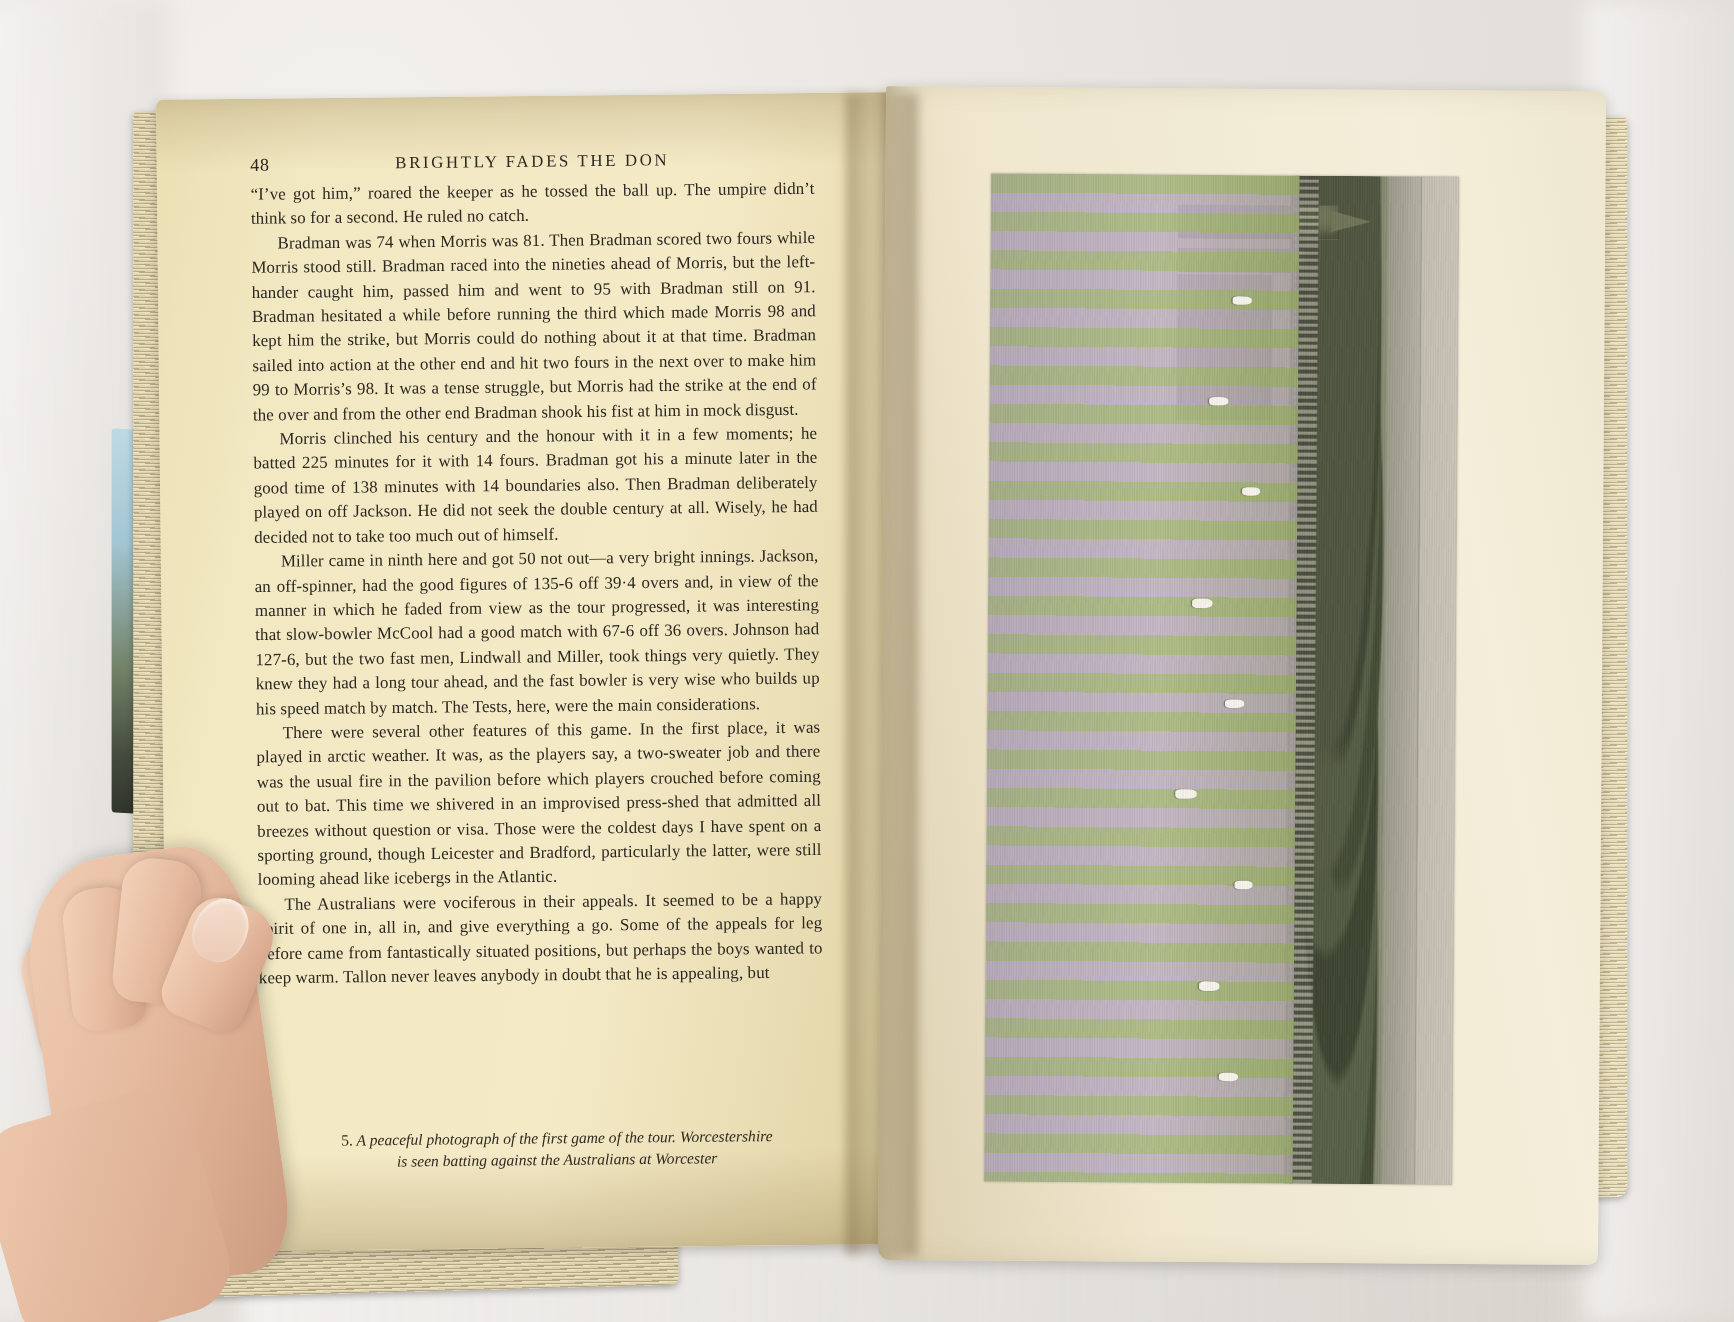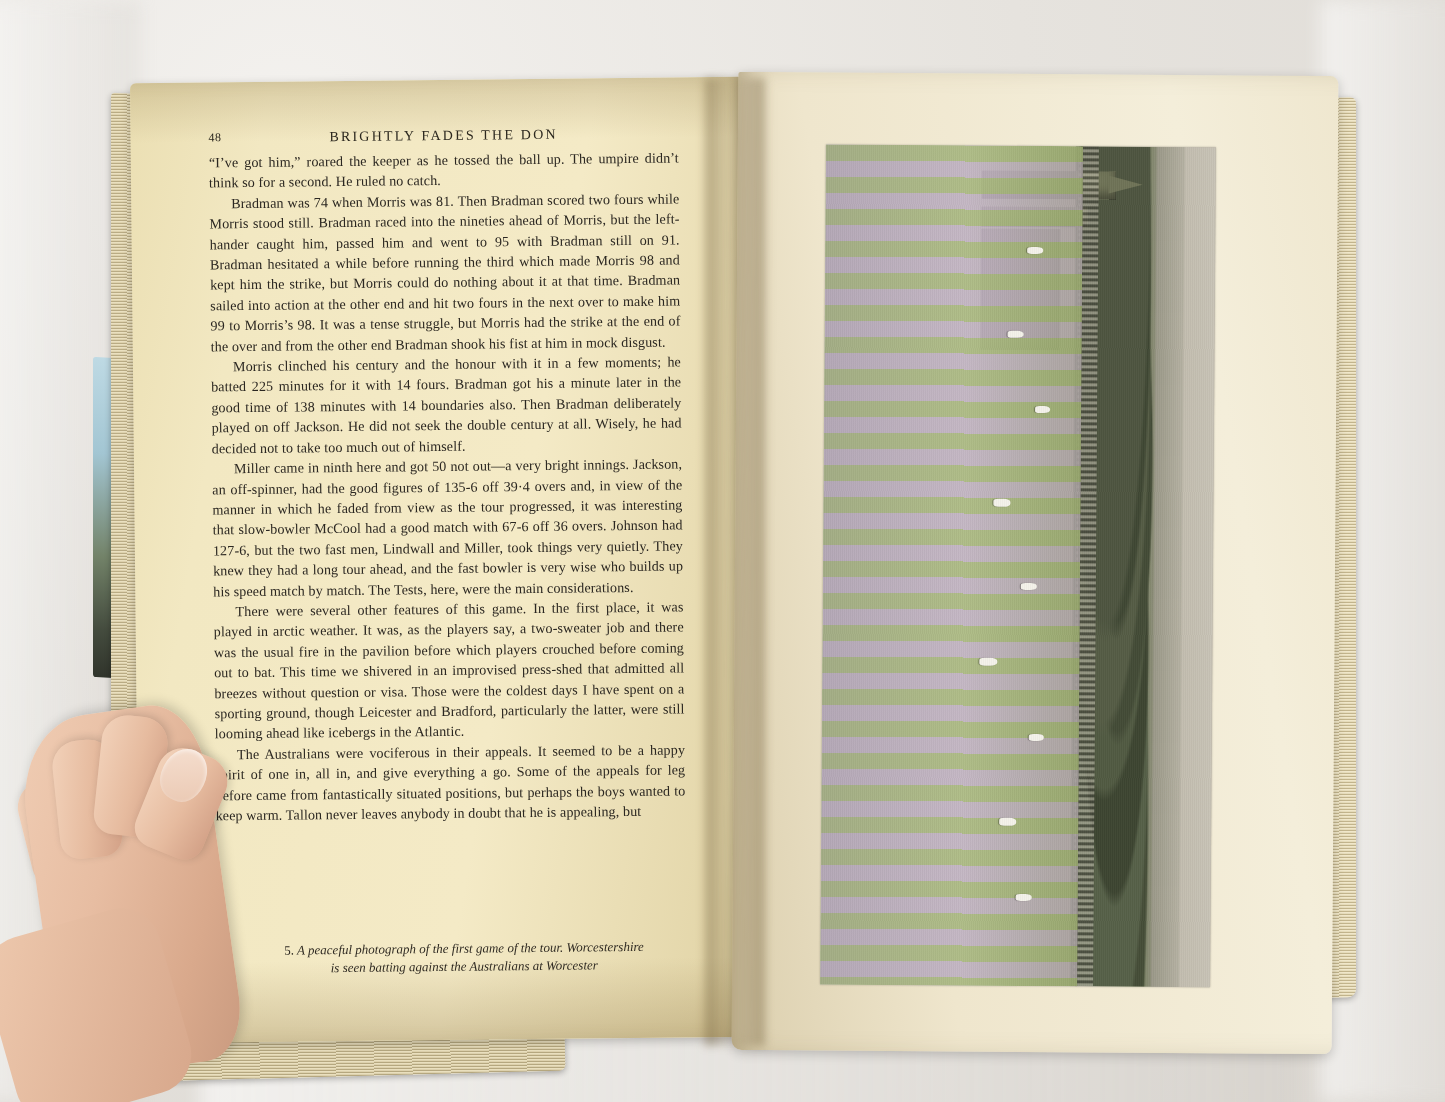--- a/index.html
+++ b/index.html
@@ -140,21 +140,21 @@
     width: 470px;
     font-size: 14px;
     letter-spacing: 2.2px;
     color: #2c281f;
     text-align: center;
   }
   .folio {
     position: absolute;
     left: 78px;
     top: 48px;
-    font-size: 12px;
+    font-size: 15px;
     color: #2c281f;
     letter-spacing: 0.5px;
   }
   .text-block p {
     margin: 0;
     text-indent: 22px;
   }
   .text-block p.first { text-indent: 0; }
   .caption {
     position: absolute;

